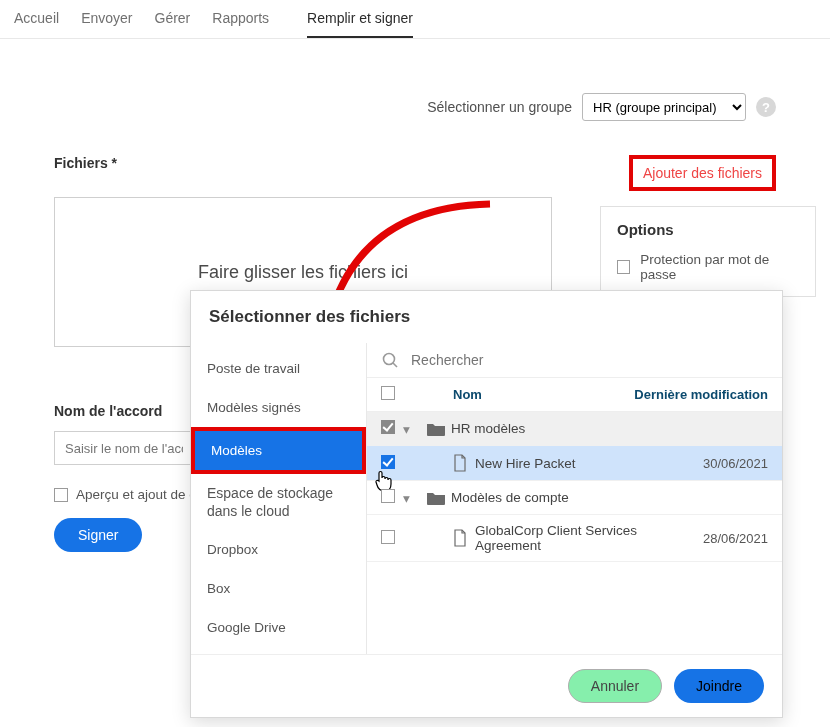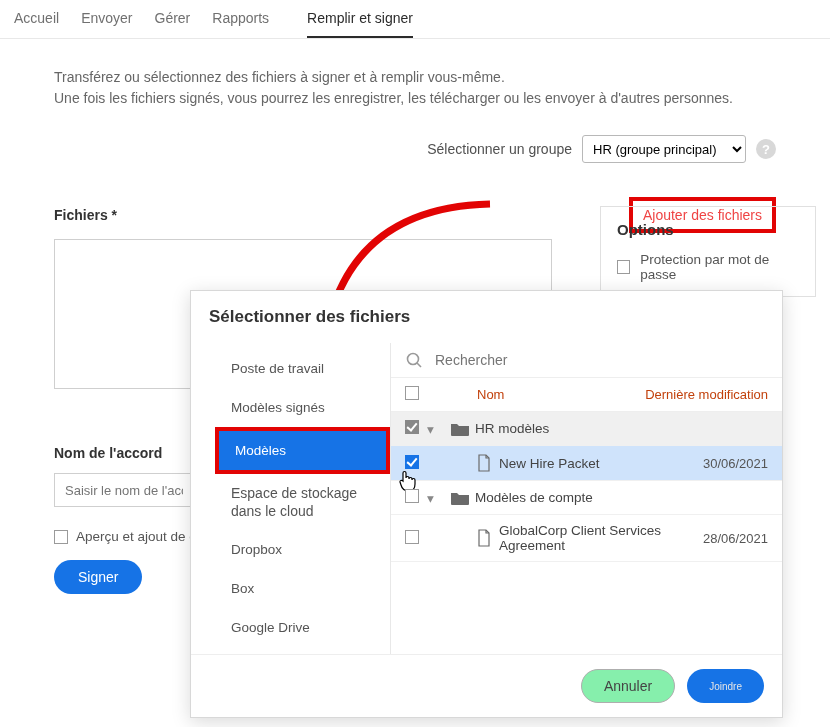--- a/index.html
+++ b/index.html
@@ -47,21 +47,21 @@
     width: 164px; height: 28px;
     border: 1px solid #b8b8b8; border-radius: 3px;
     background: #fff; padding: 2px 6px; font-size: 13px;
   }
   .help-dot {
     width: 20px; height: 20px; border-radius: 50%;
     background: #d8d8d8; color: #fff; font-size: 13px; font-weight: bold;
     display: flex; align-items: center; justify-content: center;
   }
   .files-head {
-    display: flex; justify-content: space-between; align-items: center;
+    display: flex; justify-content: space-between; align-items: flex-start;
     margin-top: 34px;
   }
   .files-label { font-weight: 600; color: #333; }
   .add-files {
     border: 4px solid #e20404; padding: 6px 10px;
     color: #ef4444; font-weight: 500; cursor: pointer;
   }
   .dropzone {
     margin-top: 6px;
     border: 1px solid #cfcfcf;
@@ -96,32 +96,32 @@
   .dialog {
     position: absolute; left: 190px; top: 290px; width: 593px; height: 428px;
     background: #fff; border: 1px solid #d8d8d8;
     box-shadow: 0 4px 18px rgba(0,0,0,0.15);
     display: flex; flex-direction: column;
   }
   .dlg-title { padding: 16px 18px; font-size: 17px; font-weight: 600; color: #333; }
   .dlg-body { flex: 1; display: flex; overflow: hidden; }
   .sources {
     width: 176px; border-right: 1px solid #e8e8e8;
-    display: flex; flex-direction: column; padding-top: 6px; margin-left: 24px;
+    display: flex; flex-direction: column; padding-top: 6px;
   }
   .src-item { padding: 12px 16px; color: #555; font-size: 13.5px; cursor: pointer; }
   .src-item.modeles-wrap { padding: 0; border: 4px solid #e20404; }
   .src-modeles { padding: 12px 16px; background: #1673e6; color: #fff; }
   .src-cloud { padding: 10px 16px; color: #555; line-height: 1.3; }
   .filepane { flex: 1; display: flex; flex-direction: column; }
   .search-row { display: flex; align-items: center; gap: 10px; padding: 8px 14px; border-bottom: 1px solid #eee;}
   .search-row input { flex:1; border:none; outline:none; font-size:14px; color:#888; }
   .hdr-row {
     display: flex; align-items: center; padding: 8px 14px;
-    border-bottom: 1px solid #eee; color: #c2410c; font-weight: 400; font-size: 13px;
+    border-bottom: 1px solid #eee; color: #0c4a6e; font-weight: 700; font-size: 13px;
   }
   .hdr-row .col-chk { width: 22px; }
   .hdr-row .col-name { flex: 1; padding-left: 50px; }
   .row {
     display: flex; align-items: center; padding: 8px 14px;
     border-bottom: 1px solid #f0f0f0; font-size: 13.5px; color: #444;
     position: relative;
   }
   .row.folder-hr { background: #f0f0f0; }
   .row.selected { background: #cfe3fb; }
@@ -141,41 +141,37 @@
   .dlg-footer {
     padding: 14px 18px; display: flex; justify-content: flex-end; gap: 12px;
     border-top: 1px solid #eee;
   }
   .btn-cancel {
     background:#86efac; border:1.5px solid #aeaeae; border-radius:20px;
     padding:8px 22px; font-size:14px; color:#444; cursor:pointer;
   }
   .btn-join {
     background:#1673e6; border:none; border-radius:20px;
-    padding:9px 22px; font-size:10px; color:#e5e5e5; cursor:pointer;
+    padding:9px 22px; font-size:14px; color:#000000; cursor:pointer;
   }
   svg.ico-folder path { fill:#6a6a6a; }
   svg.ico-doc { stroke:#6a6a6a; fill:none; stroke-width:1.2;}
 </style>
 </head>
 <body>
 
 <div class="tabs">
   <div class="tab">Accueil</div>
   <div class="tab">Envoyer</div>
   <div class="tab">Gérer</div>
   <div class="tab">Rapports</div>
   <div class="tab active">Remplir et signer</div>
 </div>
 
 <div class="content">
-  <div class="intro">
-    <div>Transférez ou sélectionnez des fichiers à signer et à remplir vous-même.</div>
-    <div>Une fois les fichiers signés, vous pourrez les enregistrer, les télécharger ou les envoyer à d'autres personnes.</div>
-  </div>
 
   <div class="grp-row">
     <span>Sélectionner un groupe</span>
     <select class="grp">
       <option>HR (groupe principal)</option>
     </select>
     <span class="help-dot">?</span>
   </div>
 
   <div class="files-head">

